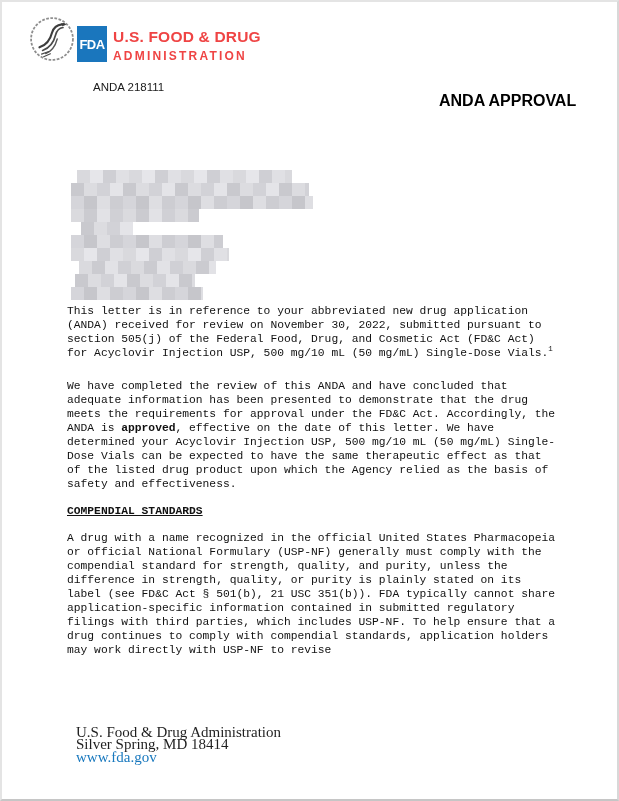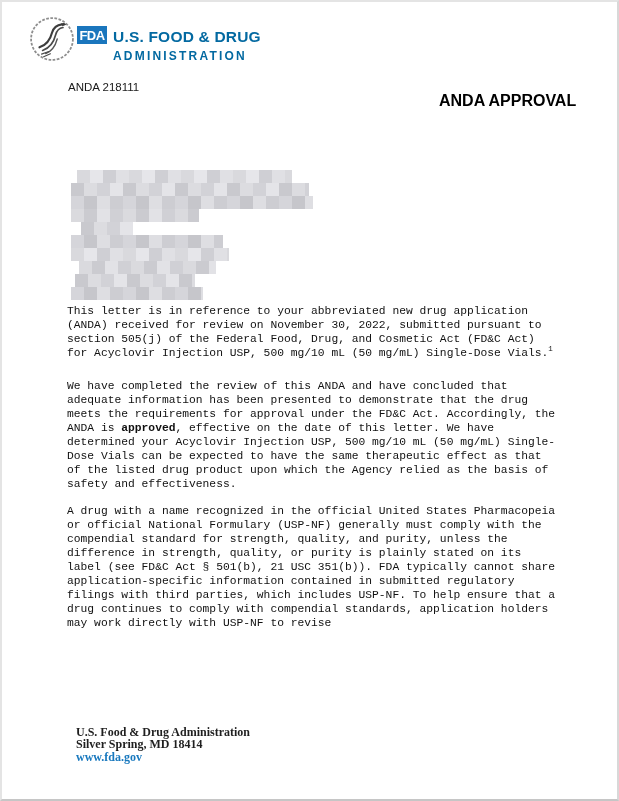--- a/index.html
+++ b/index.html
@@ -25,53 +25,53 @@
     left: 27px;
     top: 14px;
     width: 46px;
     height: 46px;
   }
   .fda-box {
     position: absolute;
     left: 75px;
     top: 24px;
     width: 30px;
-    height: 18px;
+    height: 36px;
     background: #1a76bd;
     color: #ffffff;
     font-weight: bold;
     font-size: 13px;
     letter-spacing: -0.6px;
     display: flex;
     align-items: center;
     justify-content: center;
   }
   .brand-text {
     position: absolute;
     left: 111px;
     top: 26px;
-    color: #0369a1;
+    color: #ef4444;
   }
   .brand-line1 {
     font-size: 15.5px;
     font-weight: bold;
     letter-spacing: 0.2px;
     white-space: nowrap;
   }
   .brand-line2 {
     font-size: 12px;
     font-weight: bold;
     letter-spacing: 2.2px;
     margin-top: 3px;
     white-space: nowrap;
   }
   
   .anda-number {
     position: absolute;
-    left: 66px;
+    left: 91px;
     top: 79px;
     font-size: 11.5px;
     color: #1a1a1a;
   }
   .approval-label {
     position: absolute;
     left: 437px;
     top: 90px;
     font-size: 16px;
     font-weight: bold;
@@ -113,22 +113,22 @@
     font-size: 11.3px;
   }
   sup { font-size: 7.5px; vertical-align: super; line-height: 0; }
   .bold { font-weight: bold; margin-top: 15px; }
   
   .page-footer {
     position: absolute;
     left: 74px;
     top: 724px;
     font-family: "Liberation Serif", serif;
-    font-weight: bold;
-    font-size: 12px;
+    font-weight: normal;
+    font-size: 15px;
     line-height: 12.3px;
     color: #1f1f1f;
   }
   .footer-link {
     color: #1878be;
     text-decoration: none;
     cursor: pointer;
   }
 </style>
 </head>
@@ -171,20 +171,21 @@
     <div class="redacted-row rx3" style="width:132px;"></div>
   </div>
 
   <div class="letter-body">
     <p class="p1"><span>This letter is in reference to your abbreviated new drug application (ANDA) received for review on November 30, 2022, submitted pursuant to section 505(j) of the Federal Food, Drug, and Cosmetic Act (FD&amp;C Act) for Acyclovir Injection USP, 500 mg/10 mL (50 mg/mL) Single-Dose Vials.</span><sup>1</sup></p>
 
 
     <p><span>We have completed the review of this ANDA and have concluded that adequate information has been presented to demonstrate that the drug meets the requirements for approval under the FD&amp;C Act. Accordingly, the ANDA is </span><span class="bold">approved</span><span>, effective on the date of this letter. We have determined your Acyclovir Injection USP, 500 mg/10 mL (50 mg/mL) Single-Dose Vials can be expected to have the same therapeutic effect as that of the listed drug product upon which the Agency relied as the basis of safety and effectiveness.</span></p>
 
 
+    <div class="section-heading">COMPENDIAL STANDARDS</div>
 
     <p>A drug with a name recognized in the official United States Pharmacopeia or official National Formulary (USP-NF) generally must comply with the compendial standard for strength, quality, and purity, unless the difference in strength, quality, or purity is plainly stated on its label (see FD&amp;C Act § 501(b), 21 USC 351(b)).  FDA typically cannot share application-specific information contained in submitted regulatory filings with third parties, which includes USP-NF.  To help ensure that a drug continues to comply with compendial standards, application holders may work directly with USP-NF to revise</p>
   </div>
 
   <div class="page-footer">
     <div>U.S. Food &amp; Drug Administration</div>
     <div>Silver Spring, MD 18414</div>
     <div class="footer-link">www.fda.gov</div>
   </div>
 

